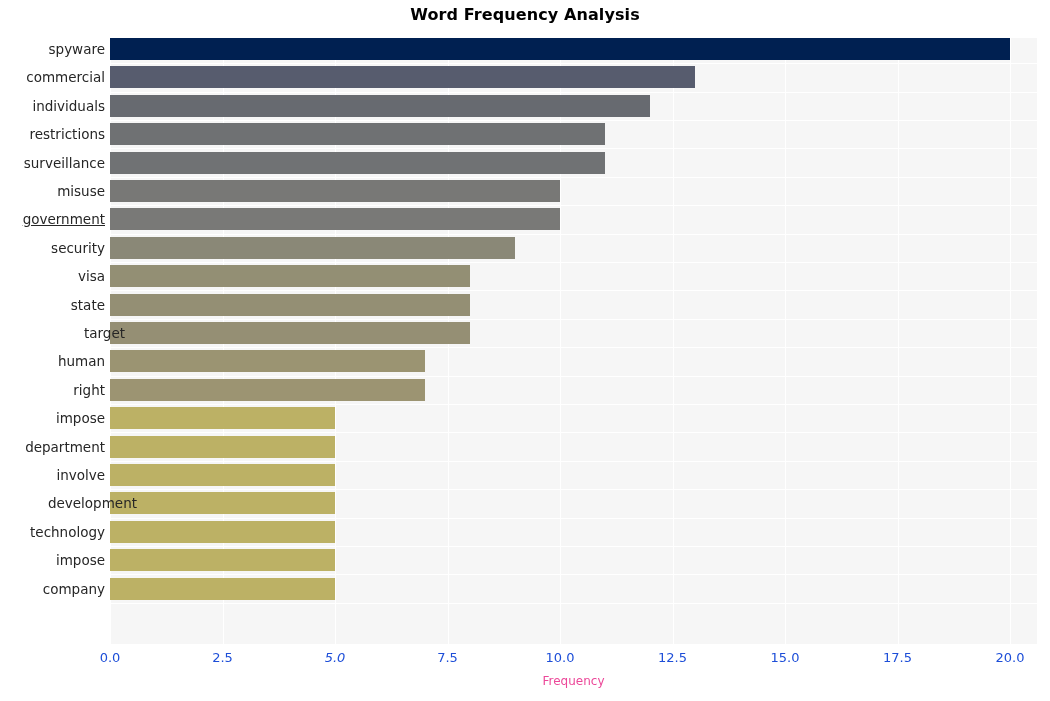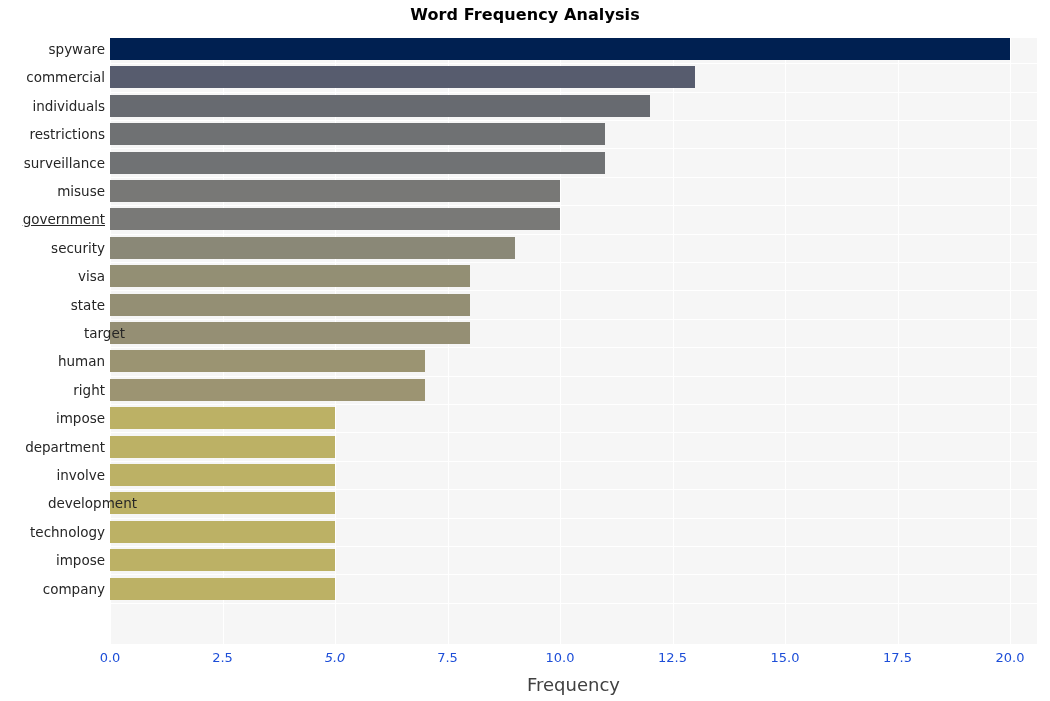--- a/index.html
+++ b/index.html
@@ -85,22 +85,22 @@
     font-size: 13px;
     color: #1d4ed8;
     top: 650px;
   }
   #xaxis-label {
     position: absolute;
     left: 110px;
     top: 674px;
     width: 927px;
     text-align: center;
-    font-size: 18px;
-    color: #404040;
+    font-size: 12px;
+    color: #ec4899;
   }
 </style>
 </head>
 <body>
 
 <div id="figure">
 
   <div id="chart-title">Word Frequency Analysis</div>
 
   <div id="plot-area">

